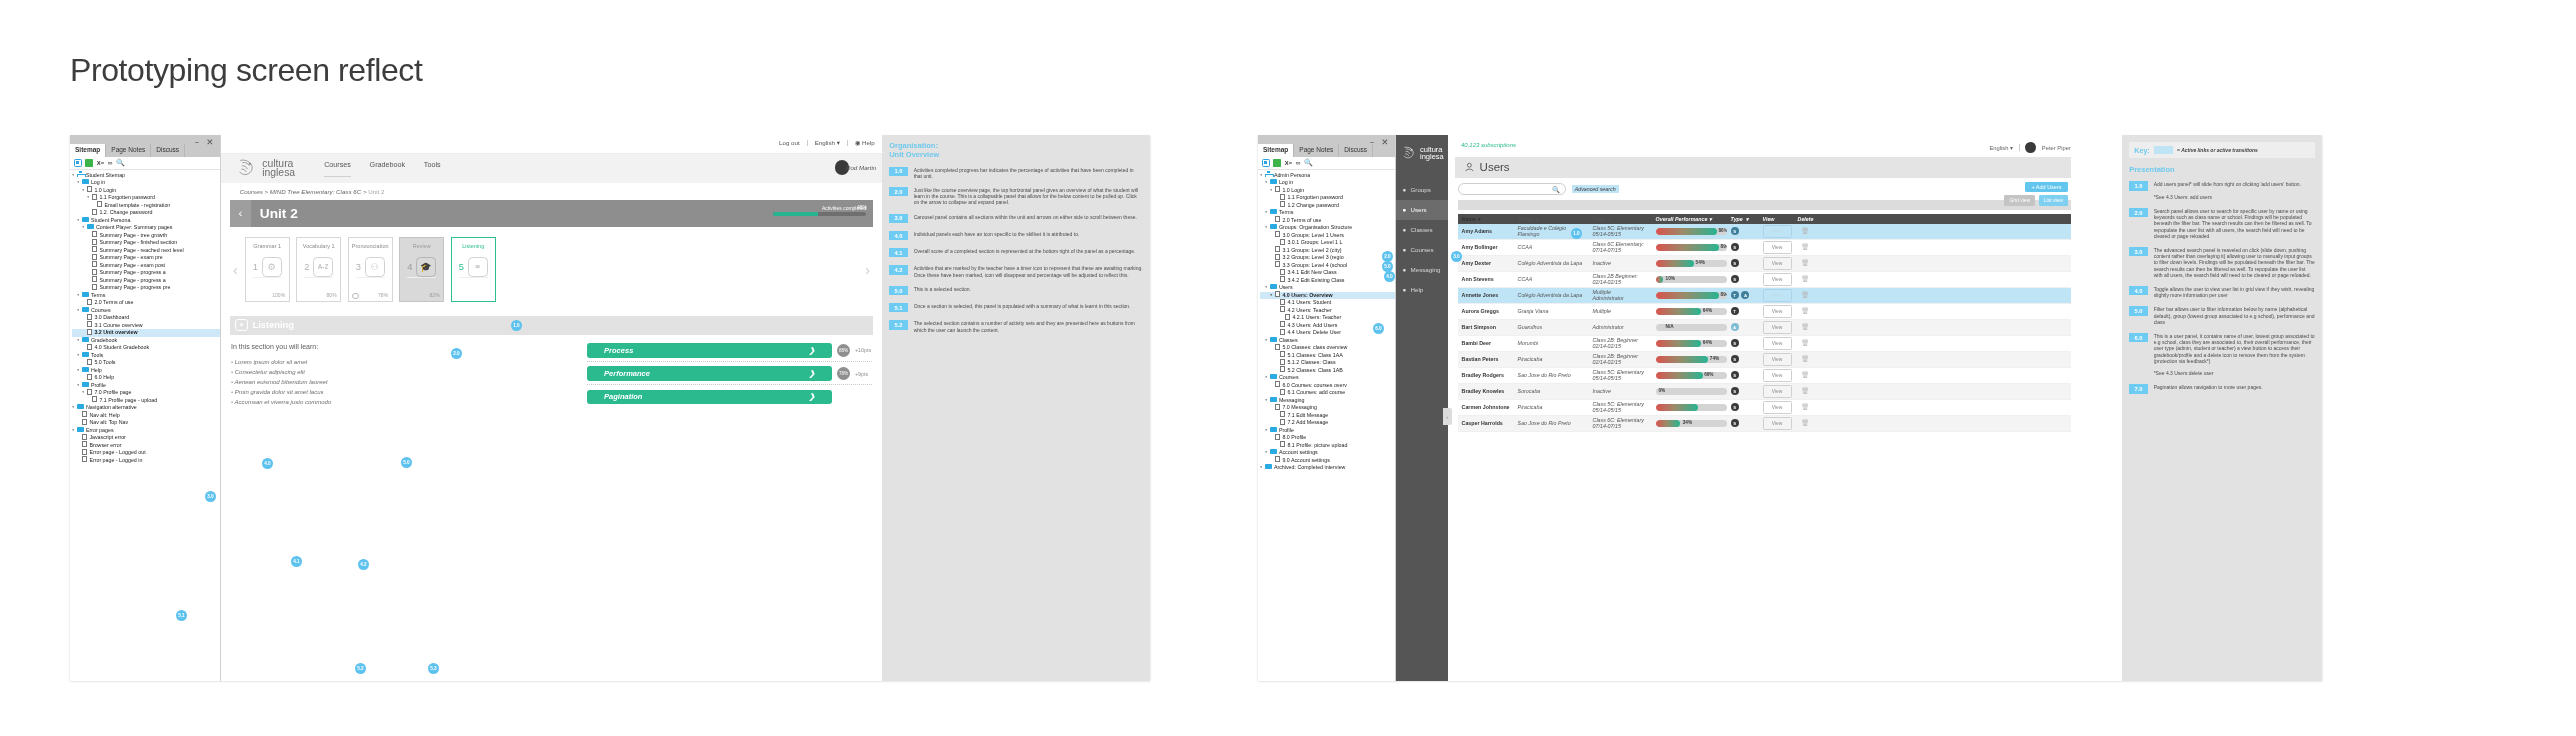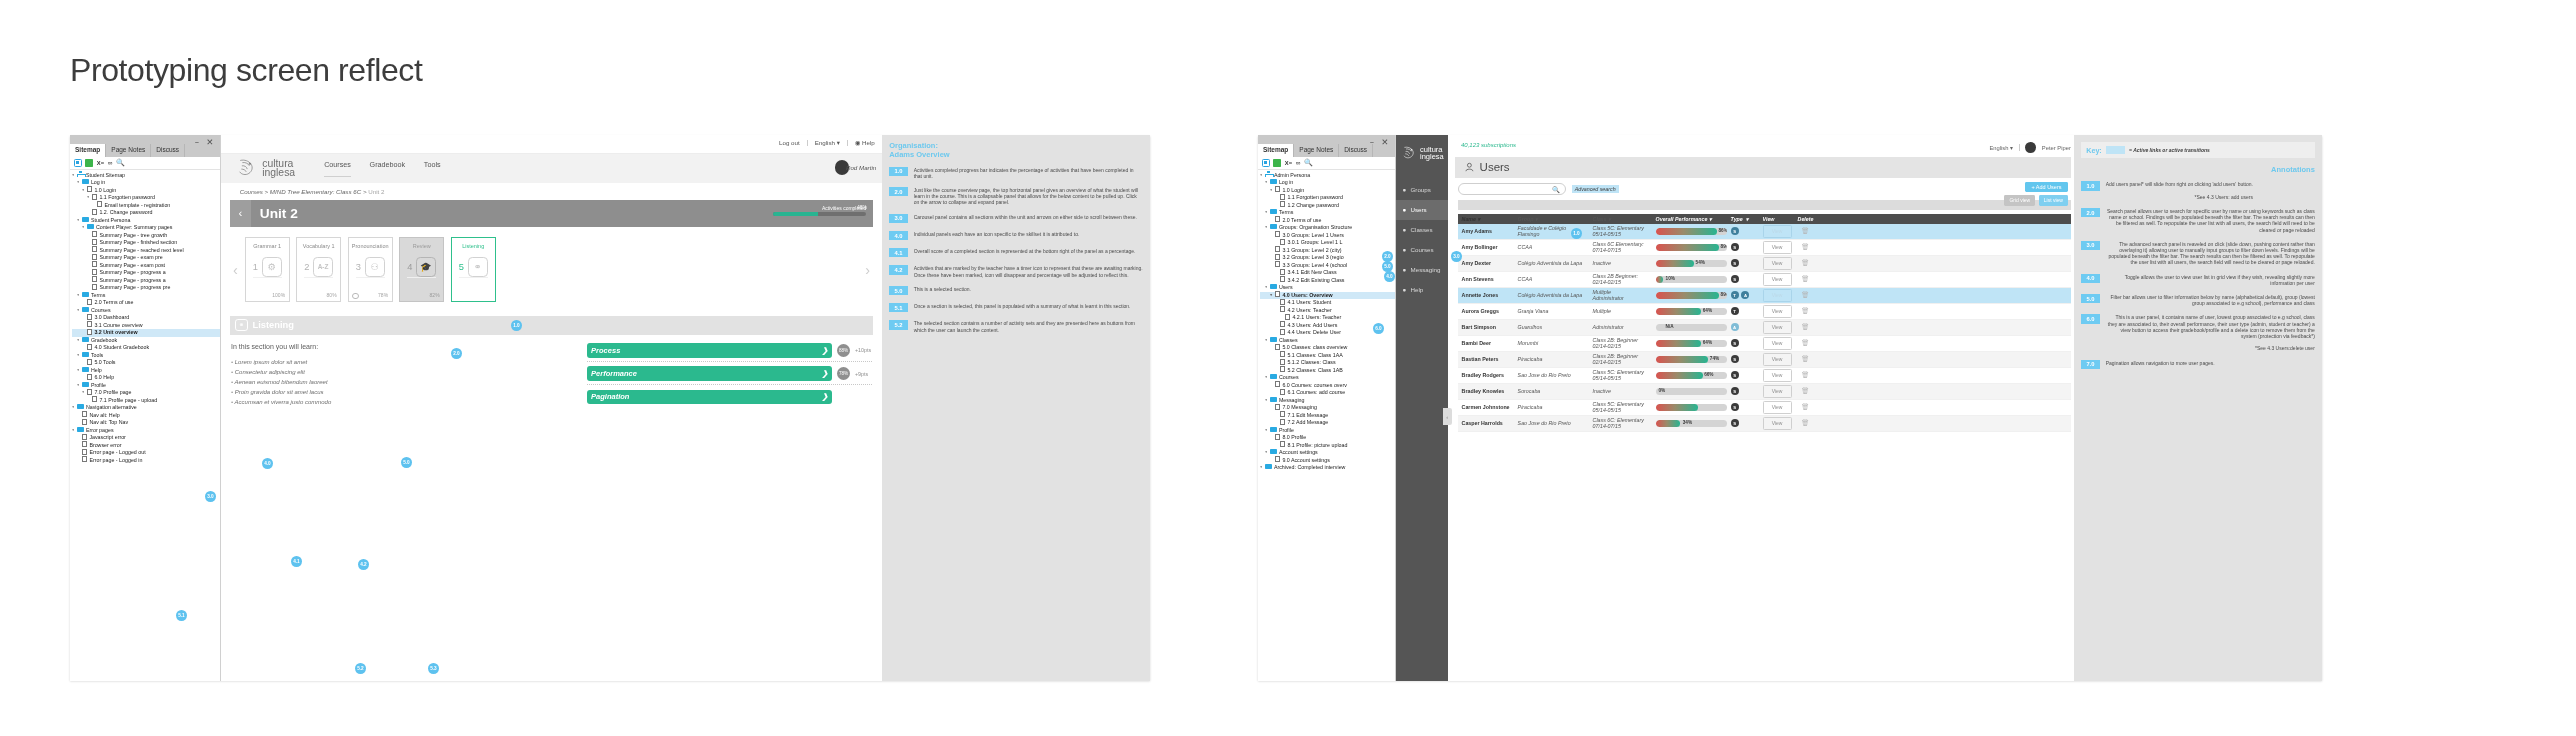--- a/index.html
+++ b/index.html
@@ -108,21 +108,21 @@
   .sec-hd .t { color:#fff; font-size:9.3px; font-weight:bold;}
   .sec-body { display:flex; margin:8.6px 10px 0 10px; }
   .sb-left { flex:1.25; font-size:6px; color:#6d6d6d; }
   .sb-left h4 { font-size:7px; font-weight:normal; margin-bottom:8.6px; color:#5d5d5d;}
   .sb-left li { list-style:none; font-style:italic; margin-bottom:4px; }
   .sb-left li:before{content:"\2022  "; color:#999;}
   .sb-right { flex:1; }
   .actrow { display:flex; align-items:center; gap:5px; margin-bottom:3.6px;}
   .actbtn { flex:1; background:#2bb98e; color:#fff; font-size:7.5px; font-weight:bold;
             font-style:italic; border-radius:2.9px; height:14.4px; display:flex; align-items:center;
-            justify-content:space-between; padding:0 4px;}
+            justify-content:space-between; padding:0 17px;}
   .dot { width:13px; height:13px; border-radius:50%; background:#8f8f8f; color:#fff;
          font-size:4.6px; display:flex; align-items:center; justify-content:center;}
   .pts { font-size:5.3px; color:#8f8f8f; width:17px;}
   .dash { border-top:0.7px dotted #c8c8c8; margin:2.9px 0 4.3px 0;}
 
   
   .annot { position:absolute; top:0; bottom:0; background:#e2e2e2; overflow:hidden; padding:7.2px;}
   .annot h3 { color:#6ec9ee; font-size:7.5px; line-height:8.6px; font-weight:bold; margin-bottom:7.2px;}
   .ann { display:flex; gap:5.8px; margin-bottom:8px;}
   .ann .tag { width:18.7px; min-width:18.7px; height:9.3px; background:#6ecbf2; color:#fff;
@@ -578,21 +578,21 @@
     <div class="pts"></div>
   </div>
 
 </div>
     </div>
   </div>
 
   <div class="annot" style="right:0; width:268px;">
     <h3>
       <span>Organisation:</span><br>
-      <span>Adams Overview</span>
+      <span>Unit Overview</span>
     </h3>
     <div id="annL">
    <div class="ann">
      <div class="tag">1.0</div>
      <div class="tx">Activities completed progress bar indicates the percentage of activities that have been completed in that unit.</div>
    </div>
    <div class="ann">
      <div class="tag">2.0</div>
      <div class="tx">Just like the course overview page, the top horizontal panel gives an overview of what the student will learn in the course. This is a collapsable panel that allows for the below content to be pulled up. Click on the arrow to collapse and expand panel.</div>
    </div>
@@ -1213,27 +1213,27 @@
     <div class="c-del">
       <span class="trash">🗑</span>
     </div>
   </div>
           </div>
       </div>
     </div>
     <div class="collapse">‹</div>
   </div>
 
-  <div class="annot" style="right:0; width:248px;text-align:right;">
+  <div class="annot" style="right:0; width:200px;">
     <div class="keybar">
       <span class="kl">Key:</span>
       <span class="sw"></span>
       <span class="kt">= Active links or active transitions</span>
     </div>
-    <h3>Annotations</h3>
+    <h3>Presentation</h3>
     <div id="annR">
    <div class="ann">
      <div class="tag">1.0</div>
      <div class="tx">Add users panel* will slide from right on clicking 'add users' button.<br><br>*See 4.3 Users: add users</div>
    </div>
    <div class="ann">
      <div class="tag">2.0</div>
      <div class="tx">Search panel allows user to search for specific user by name or using keywords such as class name or school. Findings will be populated beneath the filter bar. The search results can then be filtered as well. To repopulate the user list with all users, the search field will need to be cleared or page reloaded</div>
    </div>
    <div class="ann">

